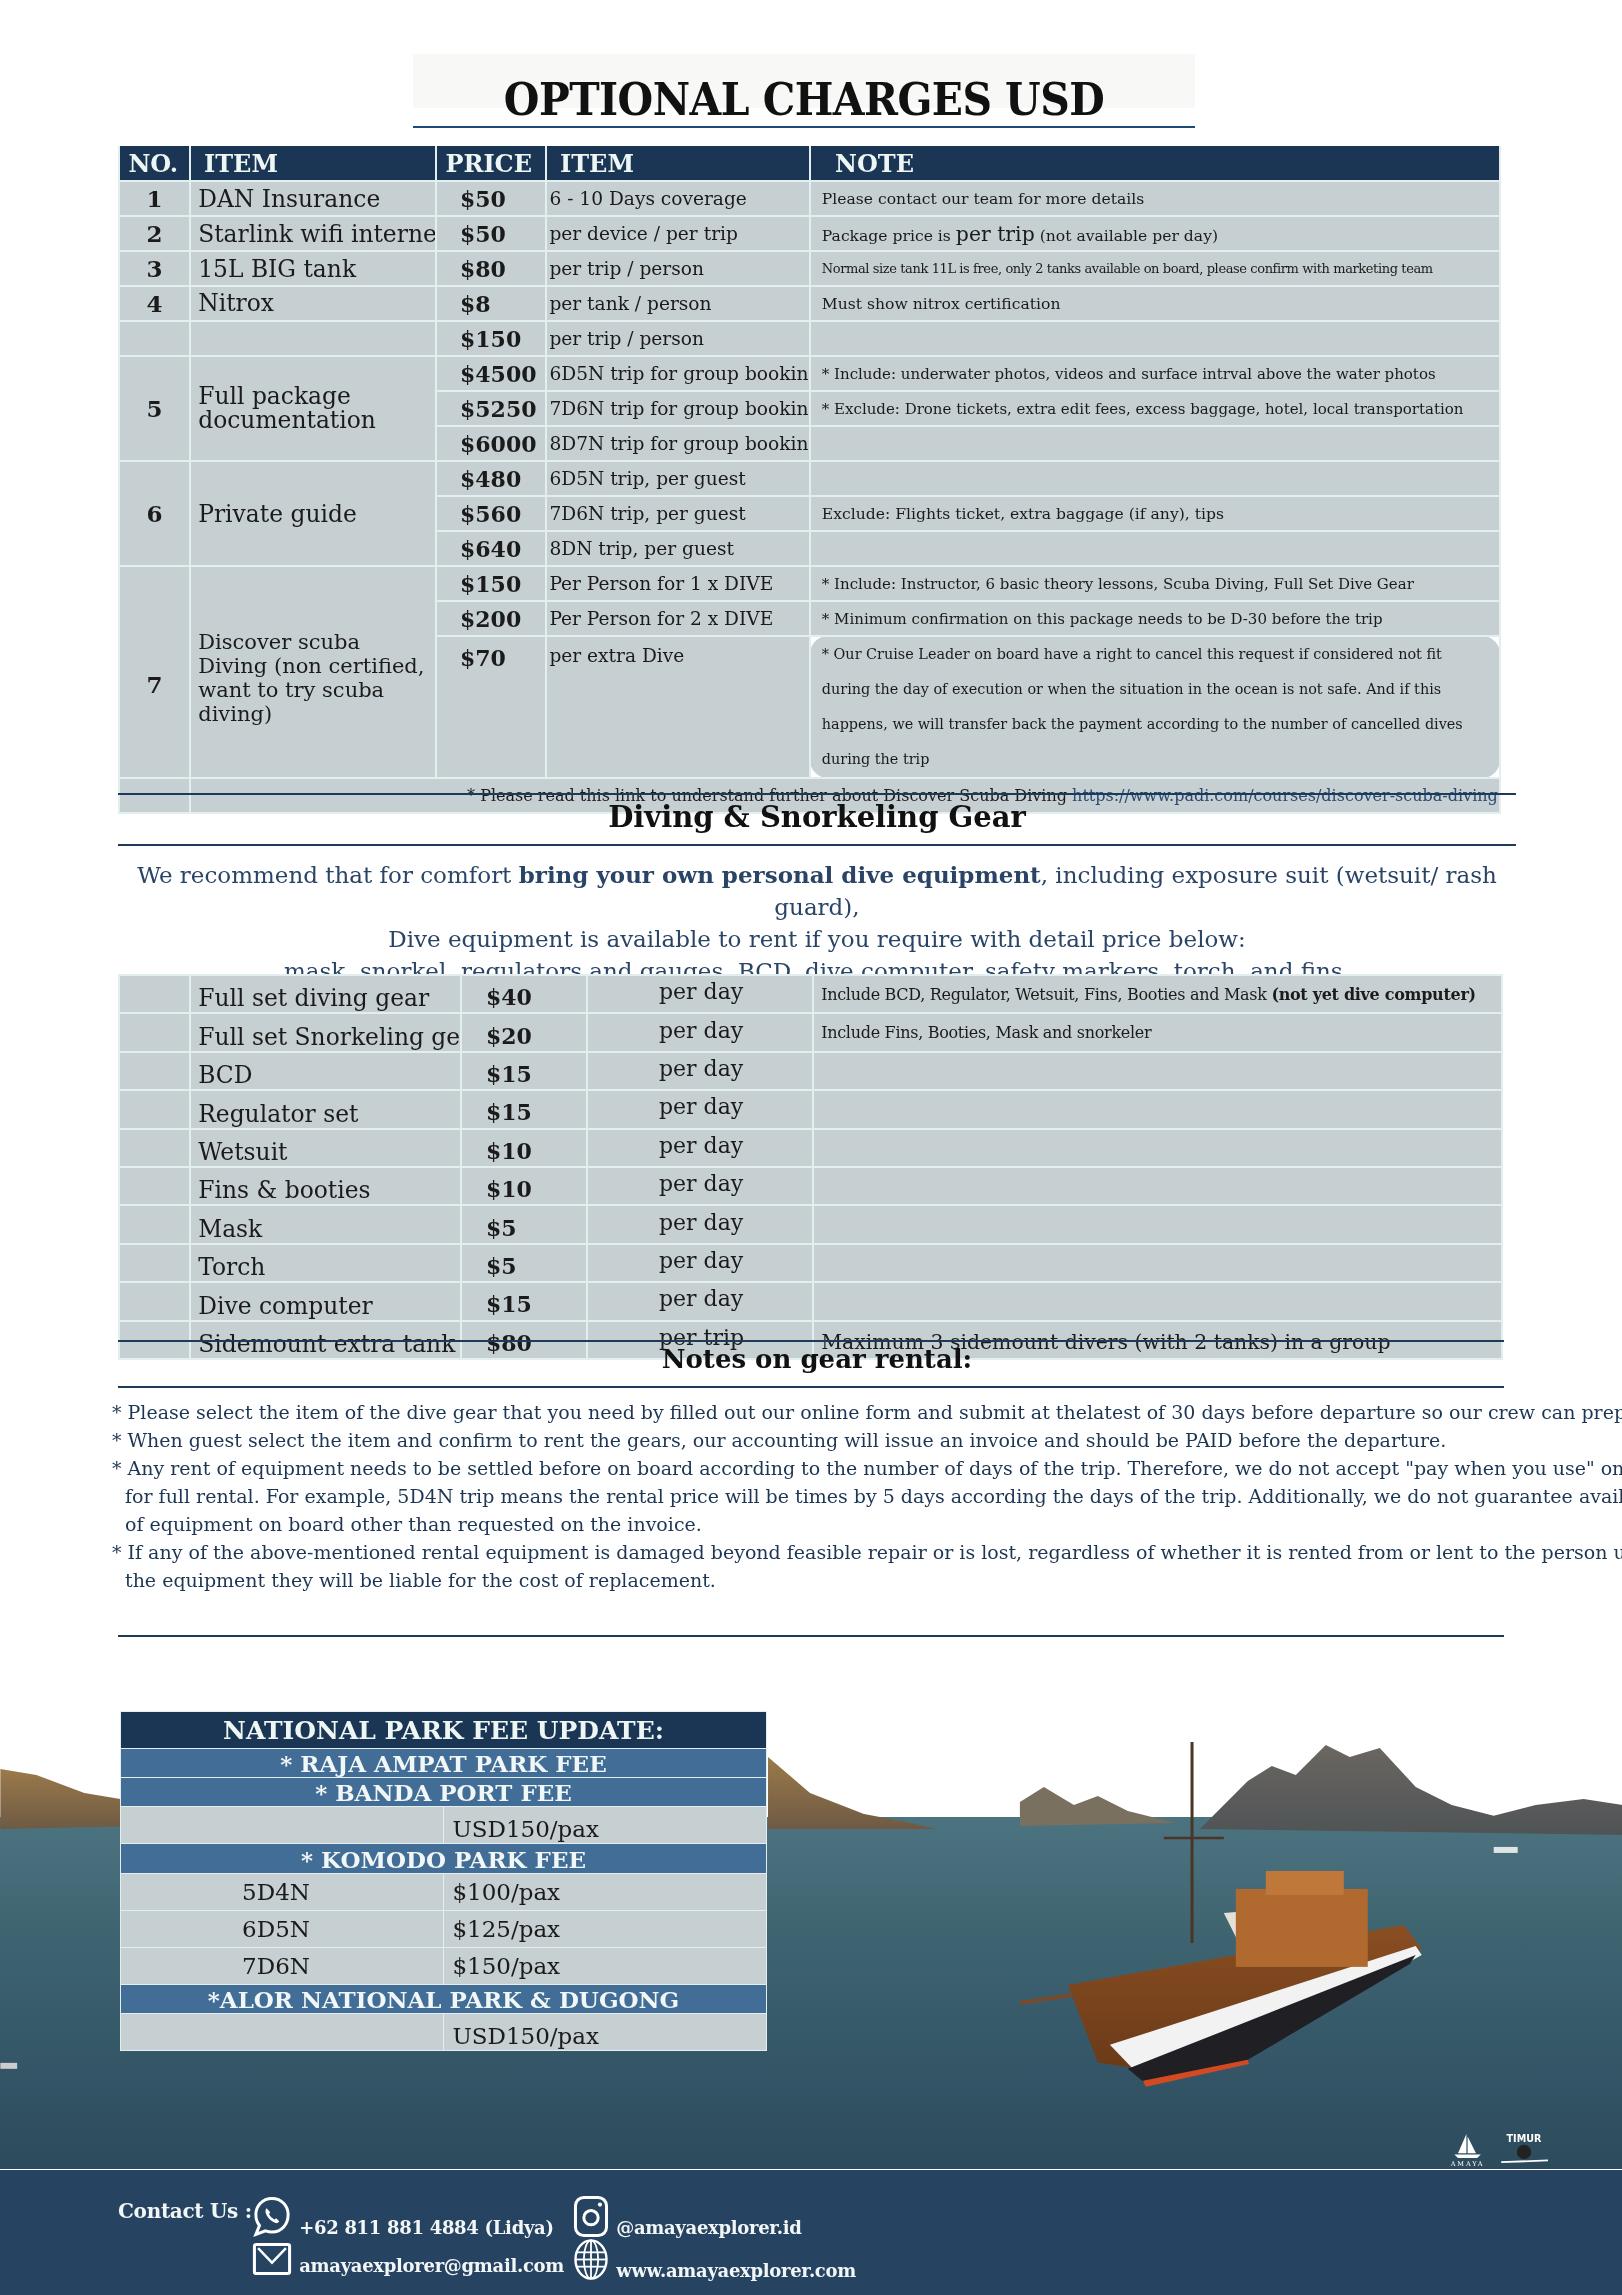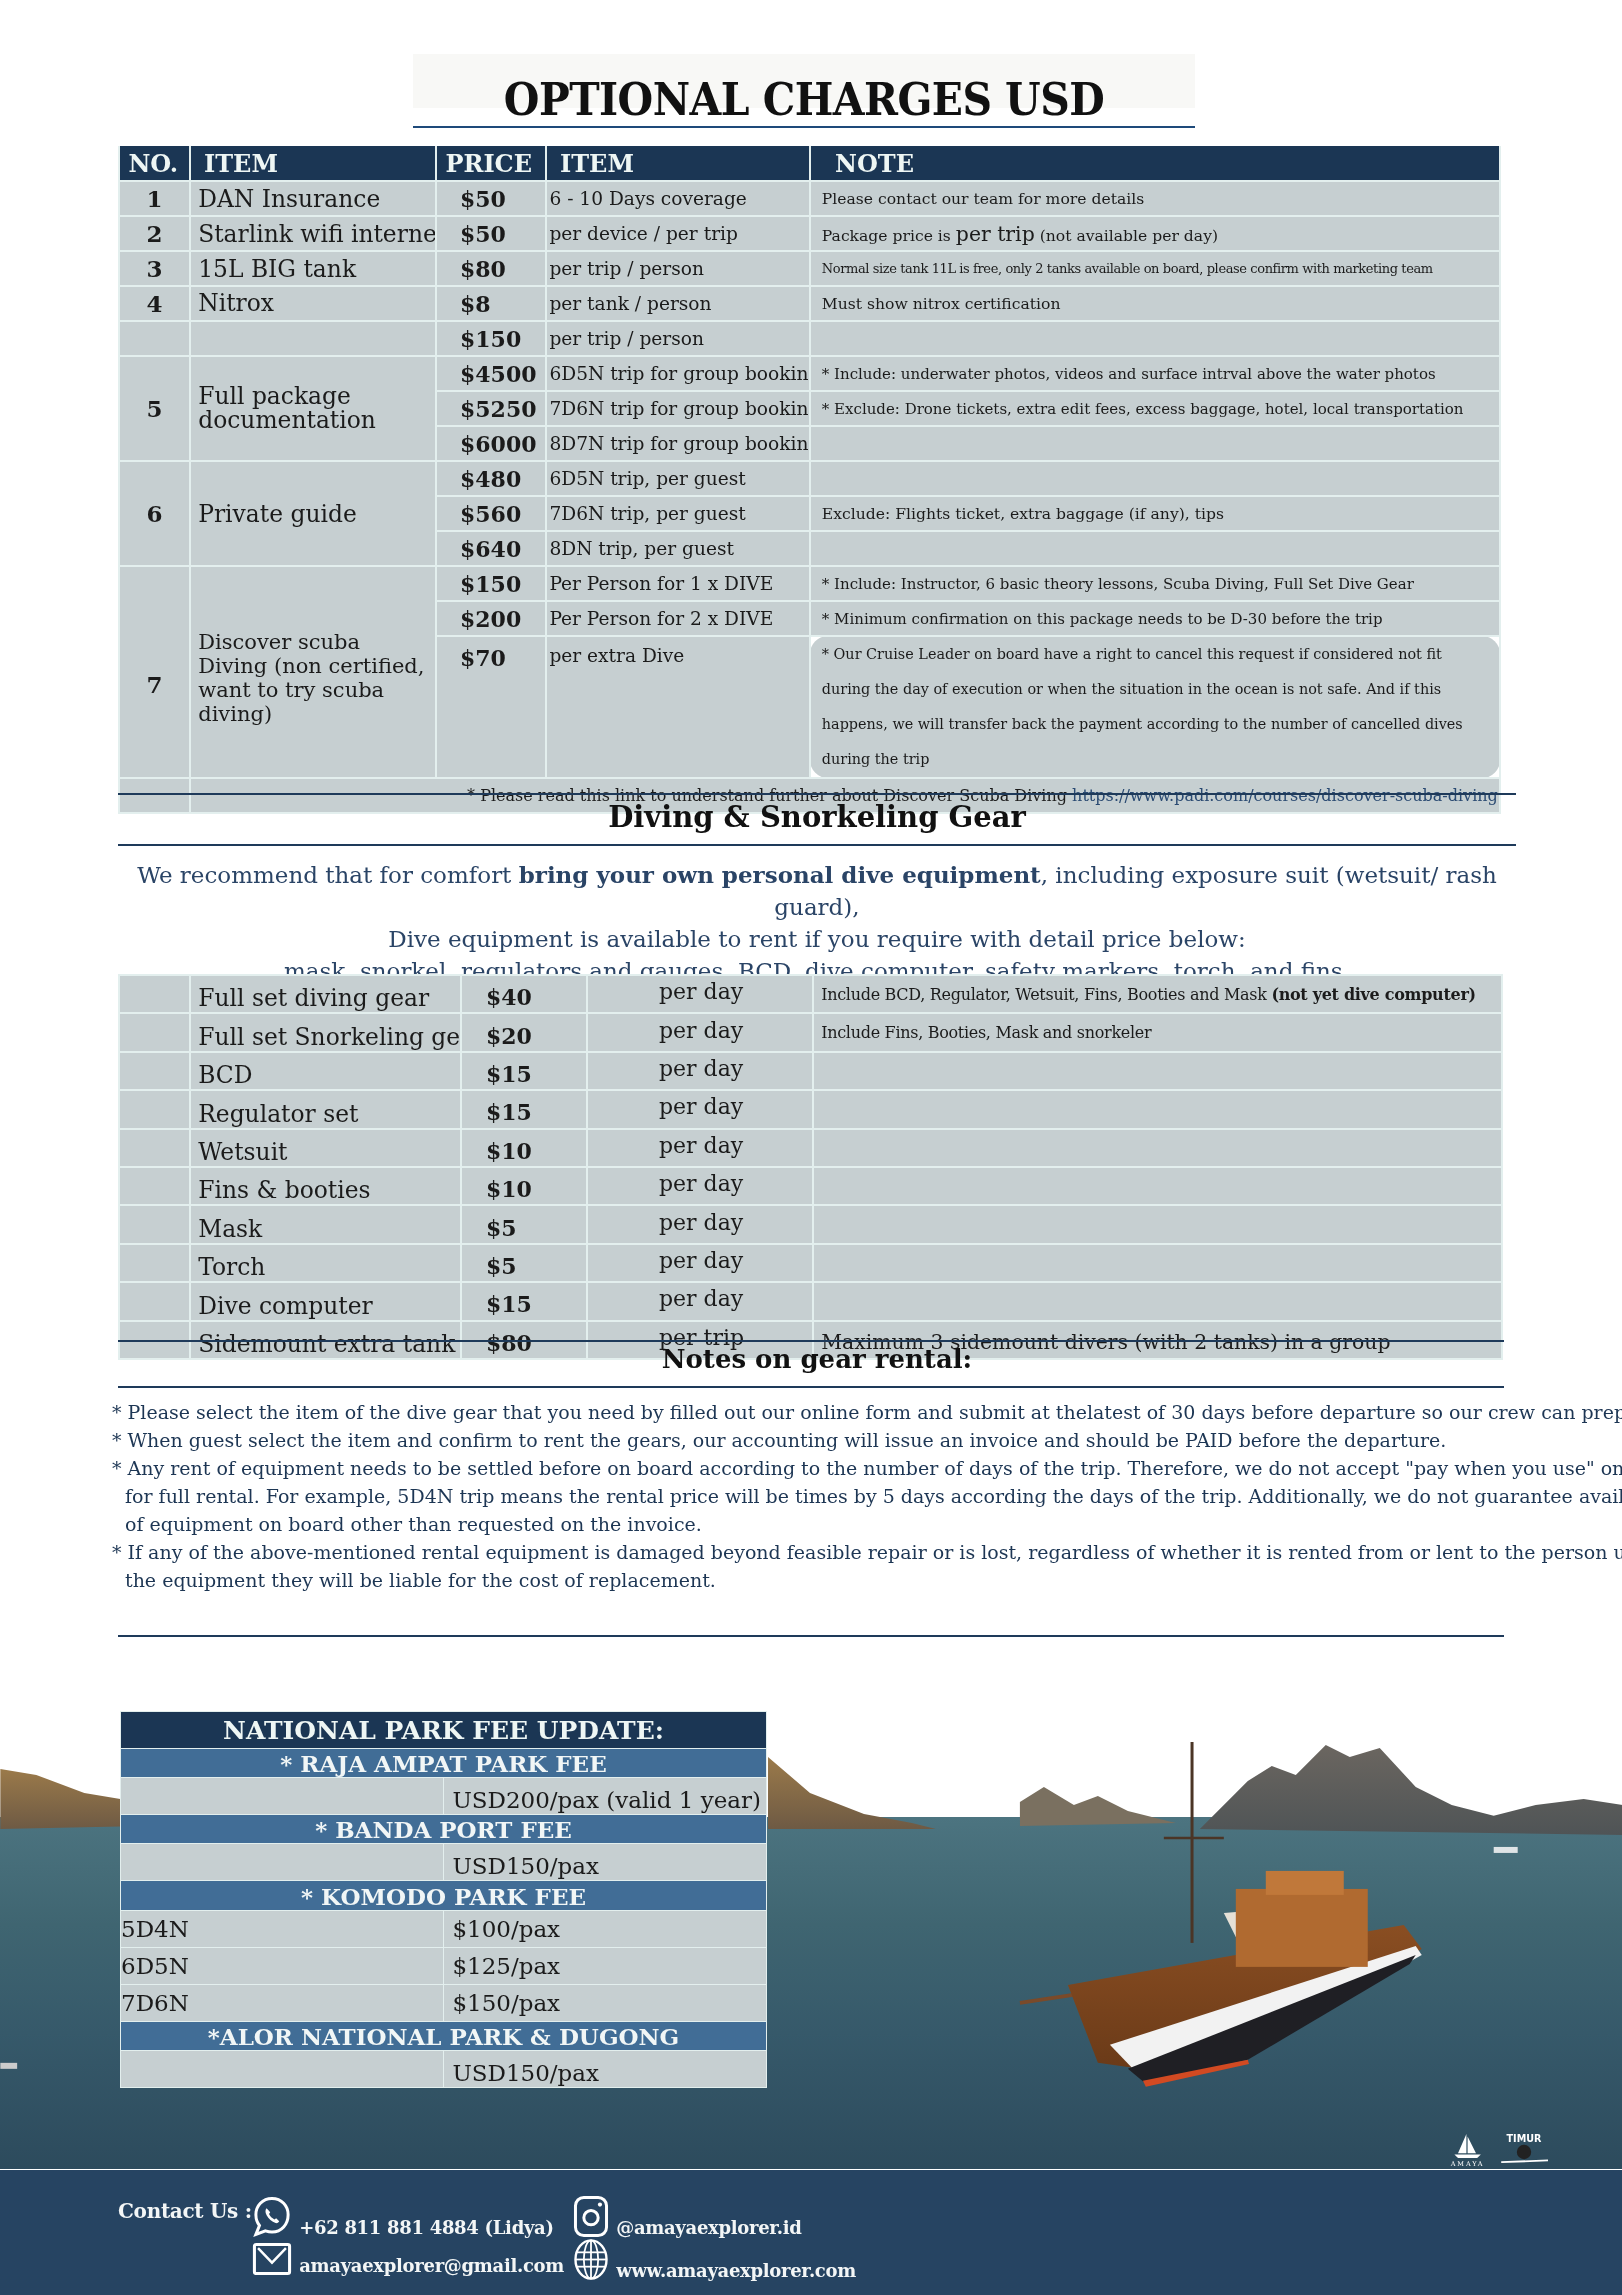--- a/index.html
+++ b/index.html
@@ -57,21 +57,21 @@
   
   .photo { position: absolute; left: 0; top: 1709px; width: 1623px; height: 460px; overflow: hidden; }
   .sky { position: absolute; inset: 0; background: #ffffff; }
   .sea { position: absolute; left: 0; top: 108px; width: 100%; height: 360px; background: linear-gradient(180deg, #4c7480 0%, #3f6571 30%, #36596a 60%, #2c4a5c 100%); }
 
   
   .park { position: absolute; left: 120px; top: 1711px; width: 647px; }
   .park td { border: 1.8px solid #e3efee; height: 37px; vertical-align: middle; white-space: nowrap; }
   .park td.p-head { background: #1b3654; color: #eef6f4; text-align: center; font-weight: bold; font-size: 25px; height: 28px; }
   .park td.p-sub { background: #416d96; color: #f1f6f6; text-align: center; font-weight: bold; font-size: 23px; height: 28px; vertical-align: top; padding-top: 1.2px; }
-  .park td.p-l { background: #c6cfd1; text-align: left; font-size: 23px; padding-right: 12px; width: 318px; }
+  .park td.p-l { background: #c6cfd1; text-align: center; font-size: 23px; padding-right: 12px; width: 318px; }
   .park td.p-r { background: #c6cfd1; font-size: 23px; padding-left: 8.4px; }
   .park td.p-r.low { vertical-align: bottom; padding-bottom: 1.2px; }
 
   
   .footer { position: absolute; left: 0; top: 2170px; width: 1623px; height: 126px; background: #264462; color: #f3f6f6; }
   .contact-label { position: absolute; left: 118px; top: 29px; font-weight: bold; font-size: 20px; letter-spacing: -0.3px; }
   .c-item { position: absolute; display: flex; align-items: flex-end; font-weight: bold; font-size: 18px; letter-spacing: -0.3px; }
   .c-item svg { margin-right: 7.2px; }
 
   .logos { position: absolute; left: 1446px; top: 2129px; width: 114px; height: 40px; }
@@ -352,24 +352,20 @@
 
 <table class="park">
   <tbody>
     <tr>
         <td class="p-head" colspan="2" style="height:37px">NATIONAL PARK FEE UPDATE:</td>
       </tr>
     <tr>
         <td class="p-sub" colspan="2">* RAJA AMPAT PARK FEE</td>
       </tr>
     <tr>
-      <td class="p-l"></td>
-      <td class="p-r low">USD200/pax (valid 1 year)</td>
-    </tr>
-    <tr>
         <td class="p-sub" colspan="2">* BANDA PORT FEE</td>
       </tr>
     <tr>
       <td class="p-l"></td>
       <td class="p-r low">USD150/pax</td>
     </tr>
     <tr>
         <td class="p-sub" colspan="2">* KOMODO PARK FEE</td>
       </tr>
     <tr>

